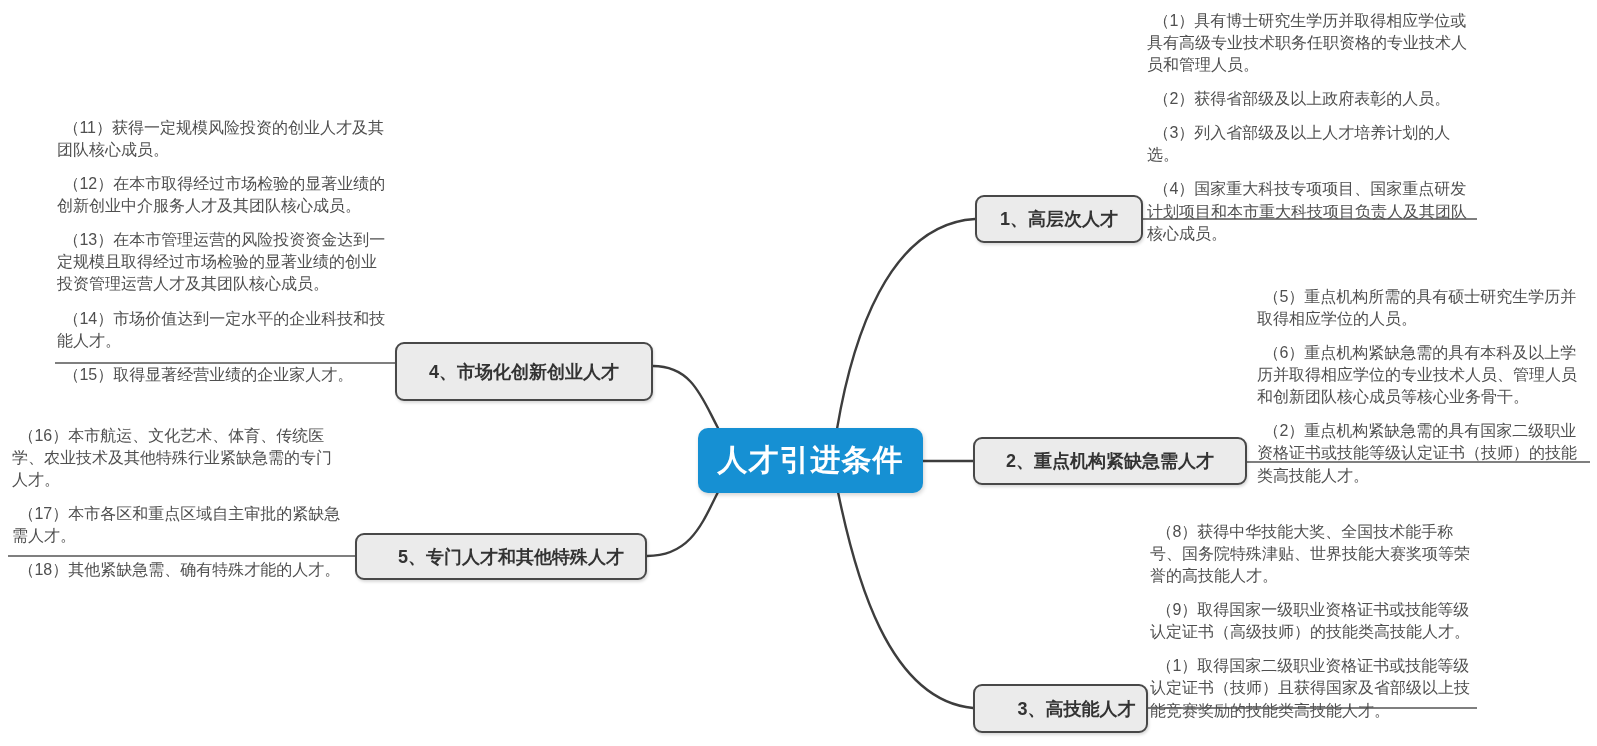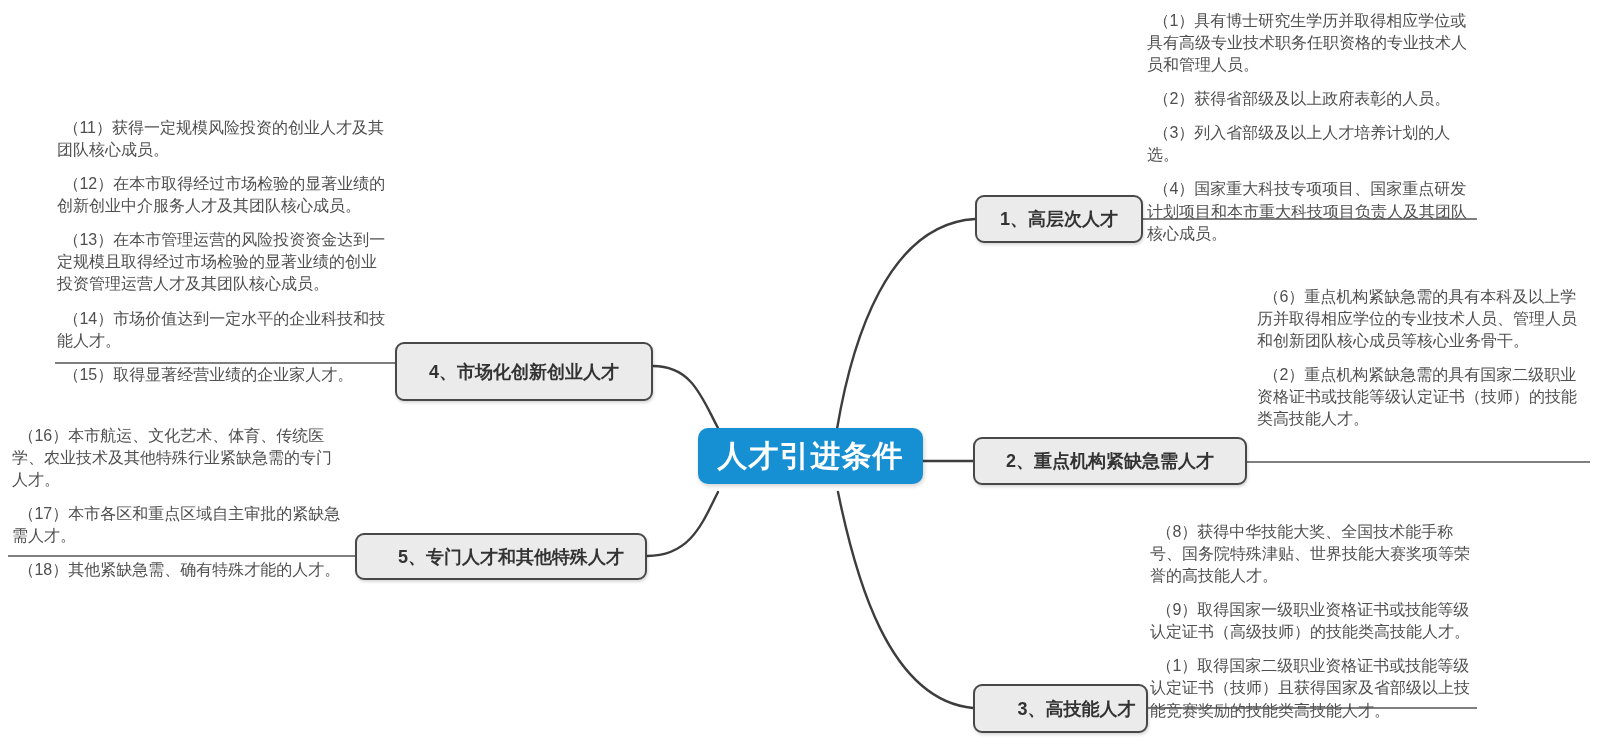--- a/index.html
+++ b/index.html
@@ -18,21 +18,21 @@
     position: absolute;
     left: 0; top: 0;
     width: 1597px; height: 746px;
   }
   .connector { stroke: var(--connector, #3d3d3d); stroke-width: 2.4; fill: none; stroke-linecap: round; }
   .underline { stroke: var(--underline, #7f7f7f); stroke-width: 2; fill: none; }
 
   .center-node {
     position: absolute;
     left: 698px; top: 428px;
-    width: 225px; height: 56px;
+    width: 225px; height: 65px;
     background: var(--center-bg, #1690d3);
     color: var(--center-text, #ffffff);
     border-radius: 10px;
     display: flex; align-items: center; justify-content: center;
     font-size: 30px; font-weight: bold; letter-spacing: 1px;
     box-shadow: 1px 2px 4px rgba(0,0,0,0.18);
     cursor: default;
   }
   .branch-node {
     position: absolute;
@@ -94,20 +94,21 @@
   <div class="branch-node n5">5、专门人才和其他特殊人才</div>
 
   <div class="leaf-block b1">
     <p>（1）具有博士研究生学历并取得相应学位或具有高级专业技术职务任职资格的专业技术人员和管理人员。</p>
     <p>（2）获得省部级及以上政府表彰的人员。</p>
     <p>（3）列入省部级及以上人才培养计划的人选。</p>
     <p>（4）国家重大科技专项项目、国家重点研发计划项目和本市重大科技项目负责人及其团队核心成员。</p>
   </div>
 
   <div class="leaf-block b2">
+    <p>（5）重点机构所需的具有硕士研究生学历并取得相应学位的人员。</p>
     <p>（6）重点机构紧缺急需的具有本科及以上学历并取得相应学位的专业技术人员、管理人员和创新团队核心成员等核心业务骨干。</p>
     <p>（2）重点机构紧缺急需的具有国家二级职业资格证书或技能等级认定证书（技师）的技能类高技能人才。</p>
   </div>
 
   <div class="leaf-block b3">
     <p>（8）获得中华技能大奖、全国技术能手称号、国务院特殊津贴、世界技能大赛奖项等荣誉的高技能人才。</p>
     <p>（9）取得国家一级职业资格证书或技能等级认定证书（高级技师）的技能类高技能人才。</p>
     <p>（1）取得国家二级职业资格证书或技能等级认定证书（技师）且获得国家及省部级以上技能竞赛奖励的技能类高技能人才。</p>
   </div>
 

